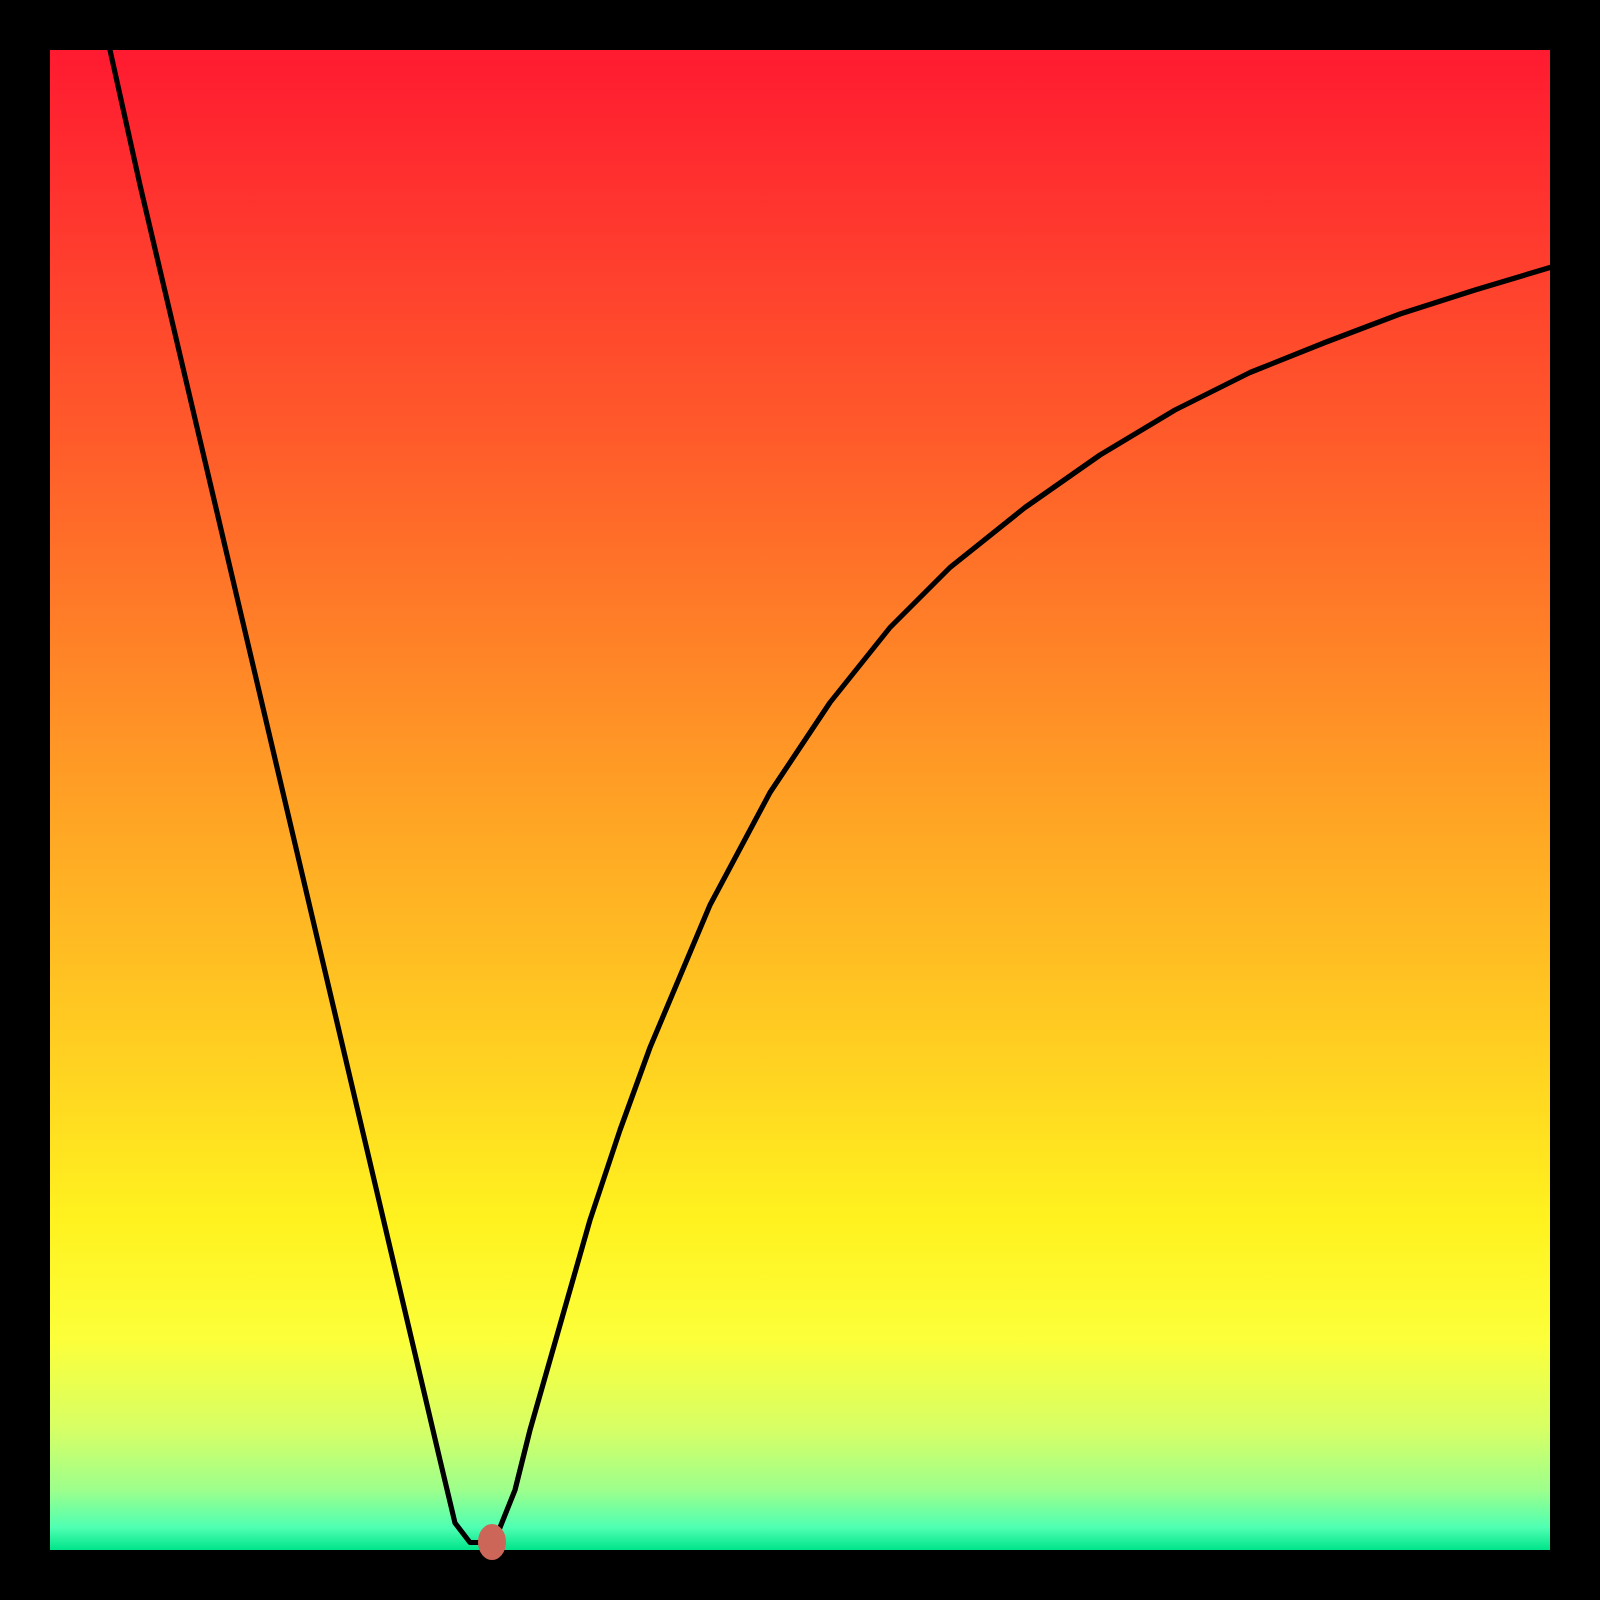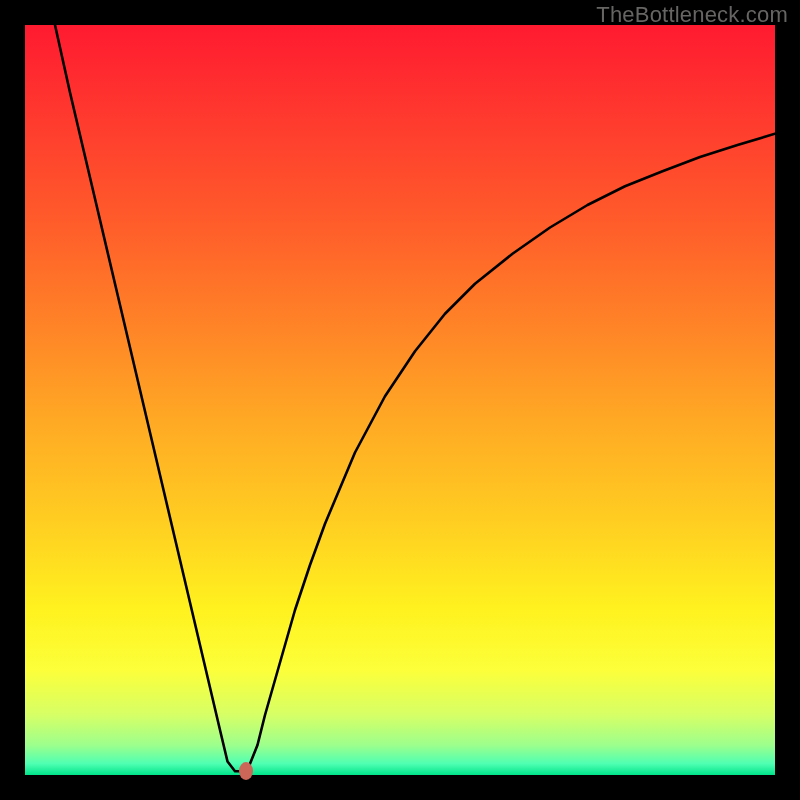--- a/index.html
+++ b/index.html
@@ -57,21 +57,20 @@
     border-radius: 50%;
     background: #cc6658;
     transform: translate(-50%, -50%);
   }
 </style>
 </head>
 <body>
 
 <div class="frame">
 
-  <div class="watermark">TheBottleneck.com</div>
 
   <div class="plot">
 
     <svg class="gradient-bg" viewBox="0 0 750 750" preserveAspectRatio="none">
       <defs>
         <linearGradient id="bg-grad" x1="0" y1="0" x2="0" y2="1">
             <stop offset="0%" stop-color="#ff1a30"></stop>
             <stop offset="13%" stop-color="#ff3b2e"></stop>
             <stop offset="27%" stop-color="#ff5e2a"></stop>
             <stop offset="40%" stop-color="#ff8327"></stop>

